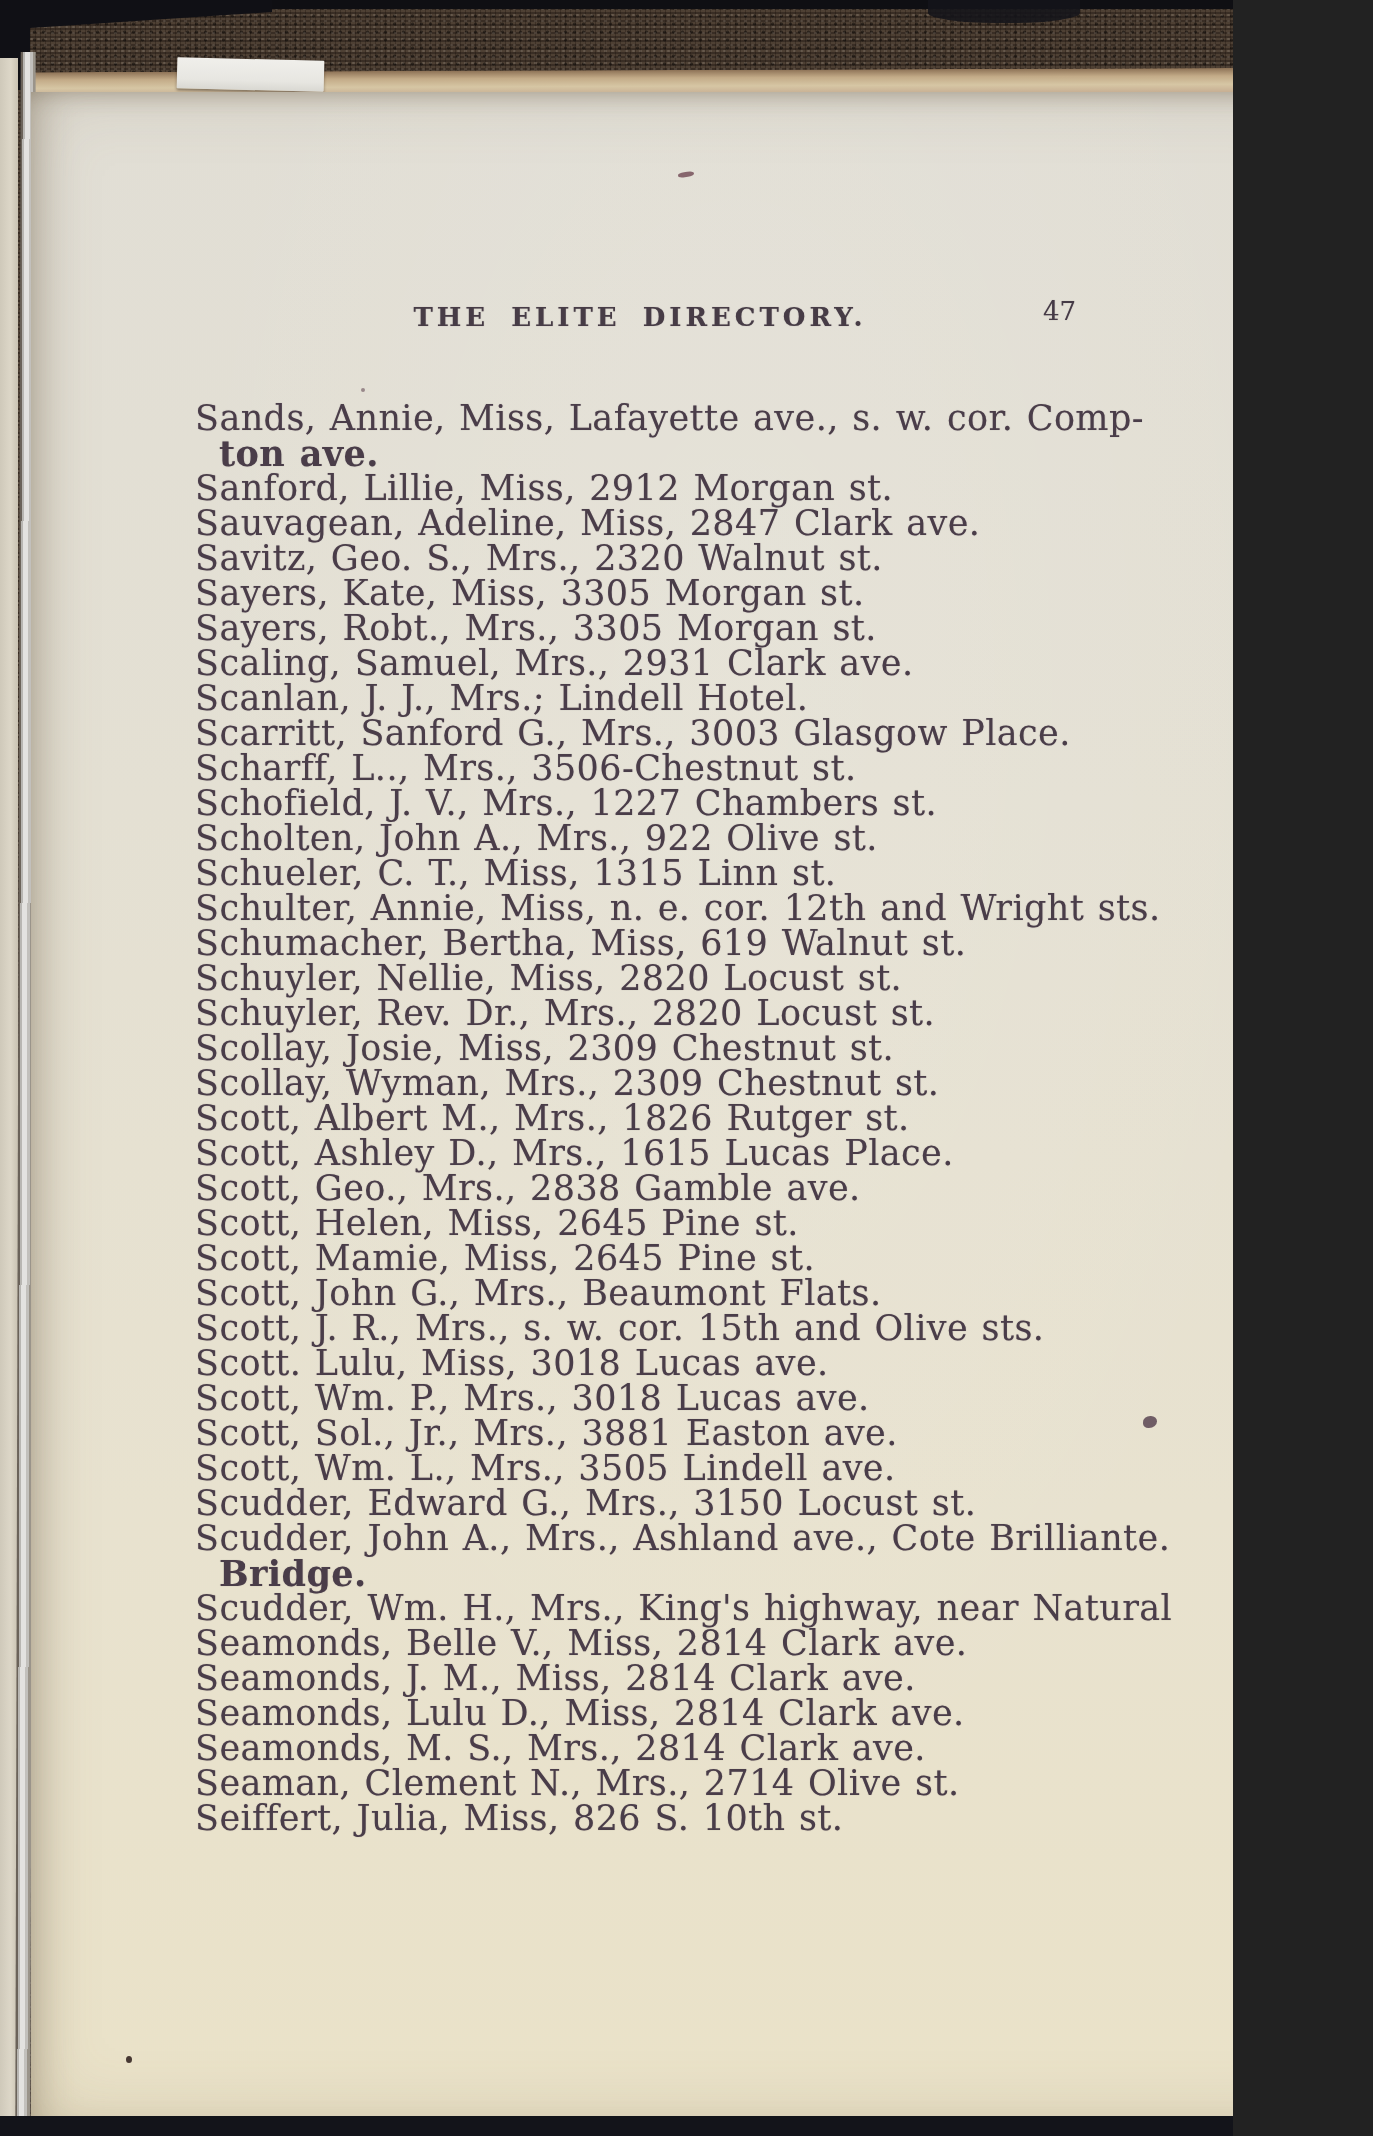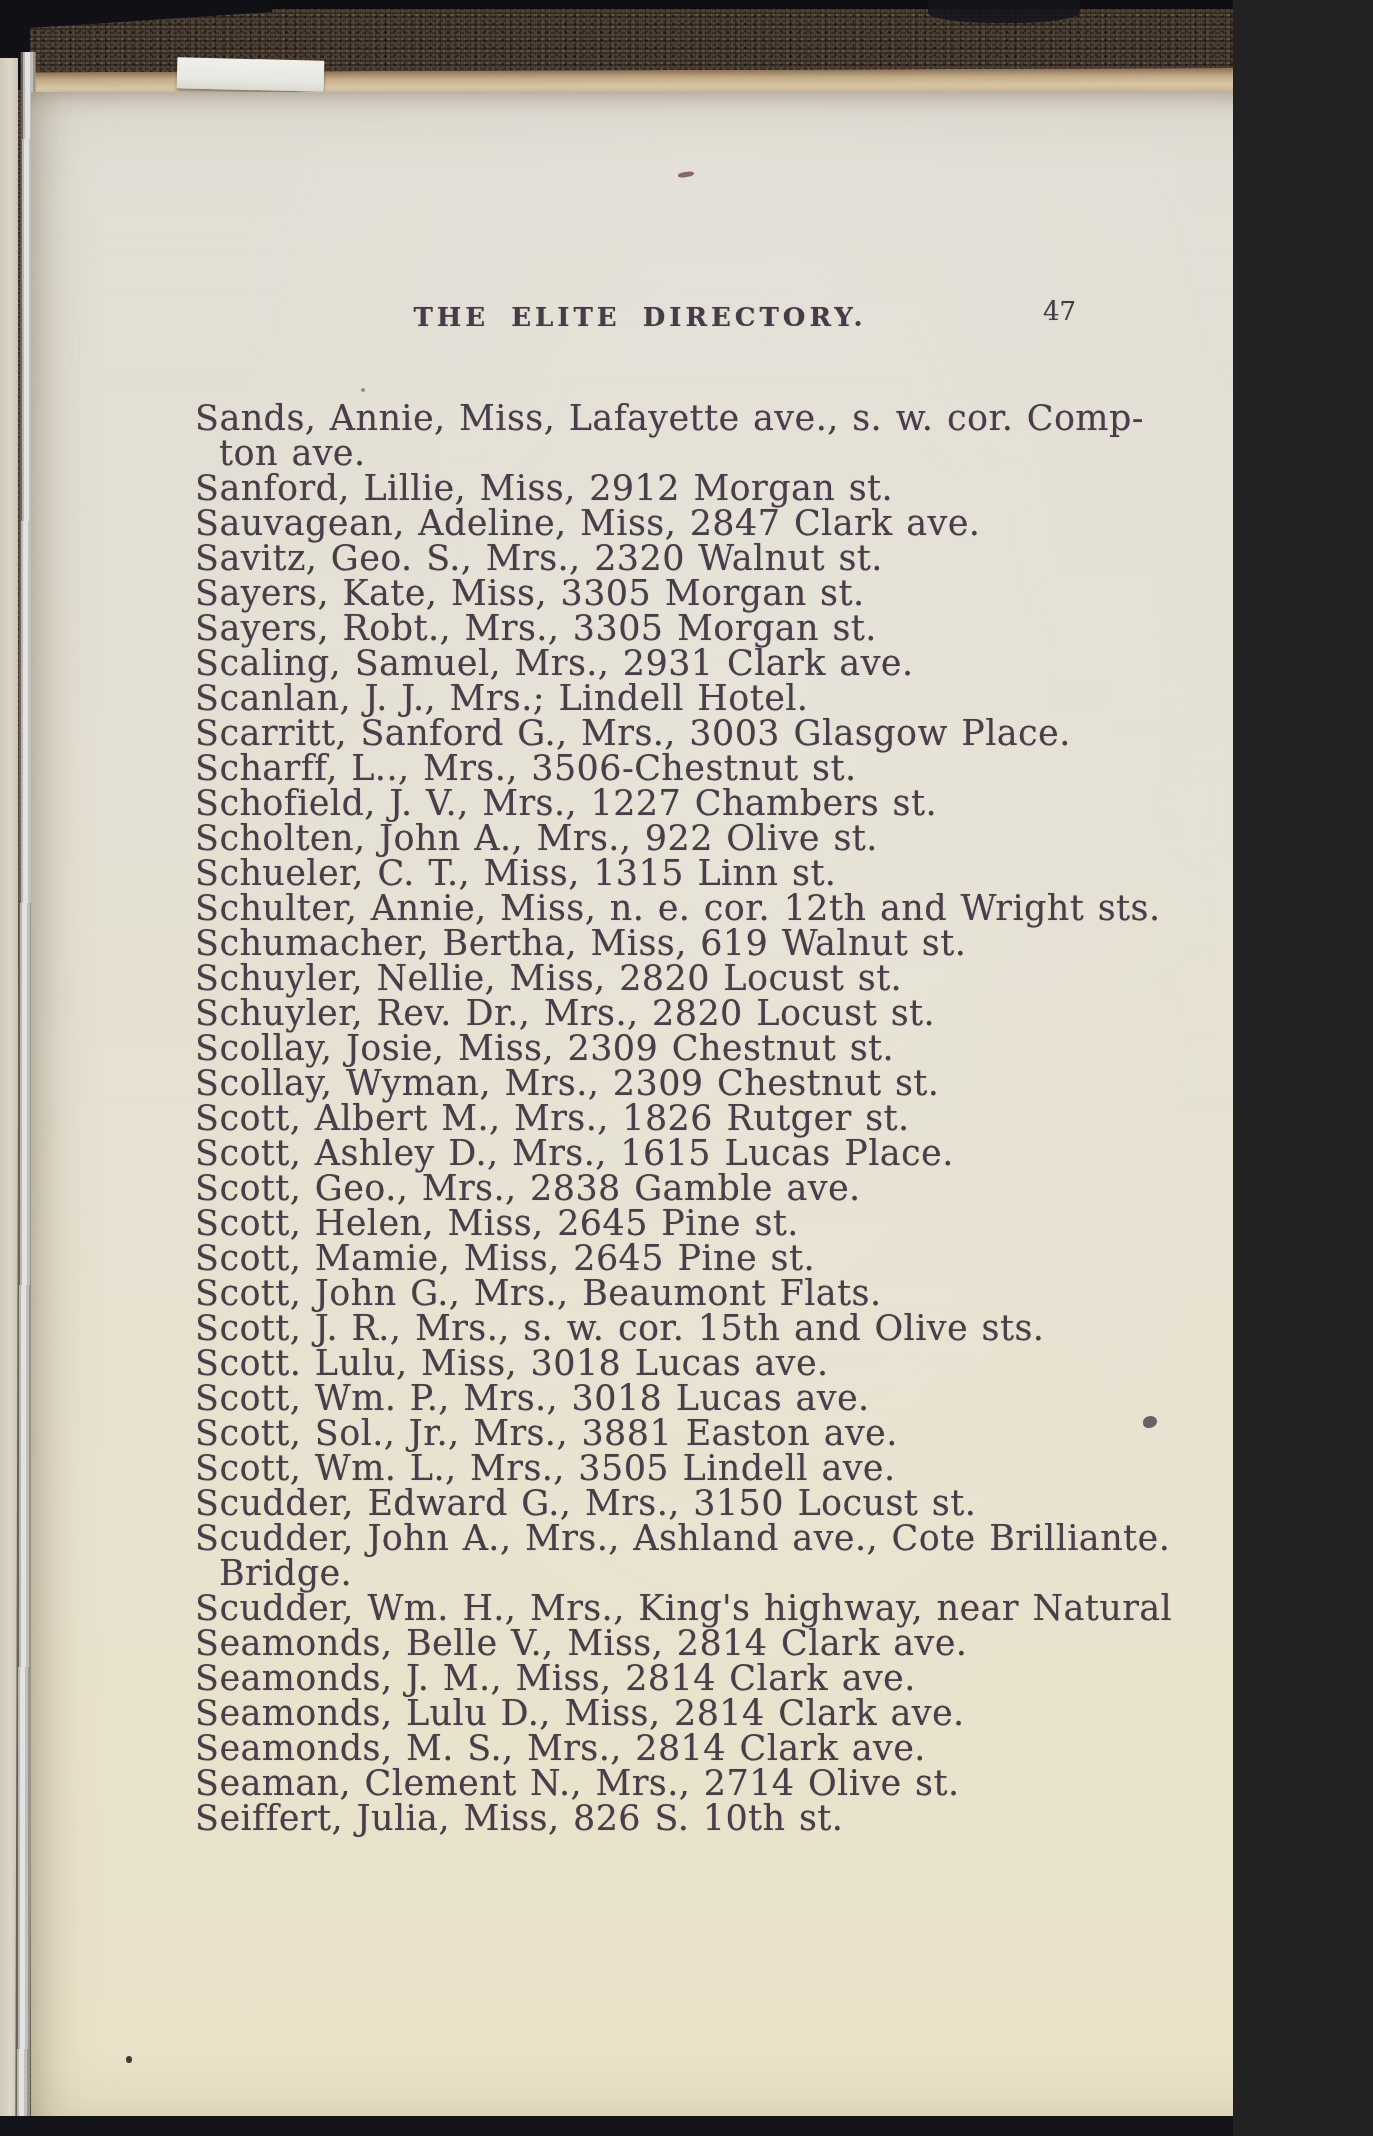--- a/index.html
+++ b/index.html
@@ -87,21 +87,21 @@
   .page-number {
     position: absolute; left: 1012px; top: -6px;
     font-size: 26px; color: #453a46; text-shadow: 0 0 1px rgba(69,58,70,0.4);
   }
   .dir-lines {
     position: absolute; top: 309px; left: 164px; width: 1100px;
     font-size: 35px; line-height: 35px; letter-spacing: 0.4px; word-spacing: 2px;
     color: #4a3d49; text-shadow: 0 0 1px rgba(74,61,73,0.38);
   }
   .dir-line { white-space: nowrap; height: 35px; }
-  .dir-line.indent { padding-left: 24px; }
+  .dir-line.indent { padding-left: 24px; font-weight: bold; }
   
   .mark { position: absolute; }
   .mark-dash { left: 647px; top: 80px; width: 16px; height: 5px; background: #6f4752;
                border-radius: 40%; transform: rotate(-9deg); opacity: 0.8; }
   .mark-fleck { left: 1112px; top: 1324px; width: 14px; height: 12px; background: #5e4a57;
                 border-radius: 55% 45% 60% 40%; opacity: 0.88; }
   .mark-dot { left: 95px; top: 1964px; width: 6px; height: 7px; background: #463732; border-radius: 50%; }
   .mark-tinydot { left: 330px; top: 296px; width: 4px; height: 4px; background: #776369; border-radius: 50%; opacity: 0.7; }
 </style>
 </head>

